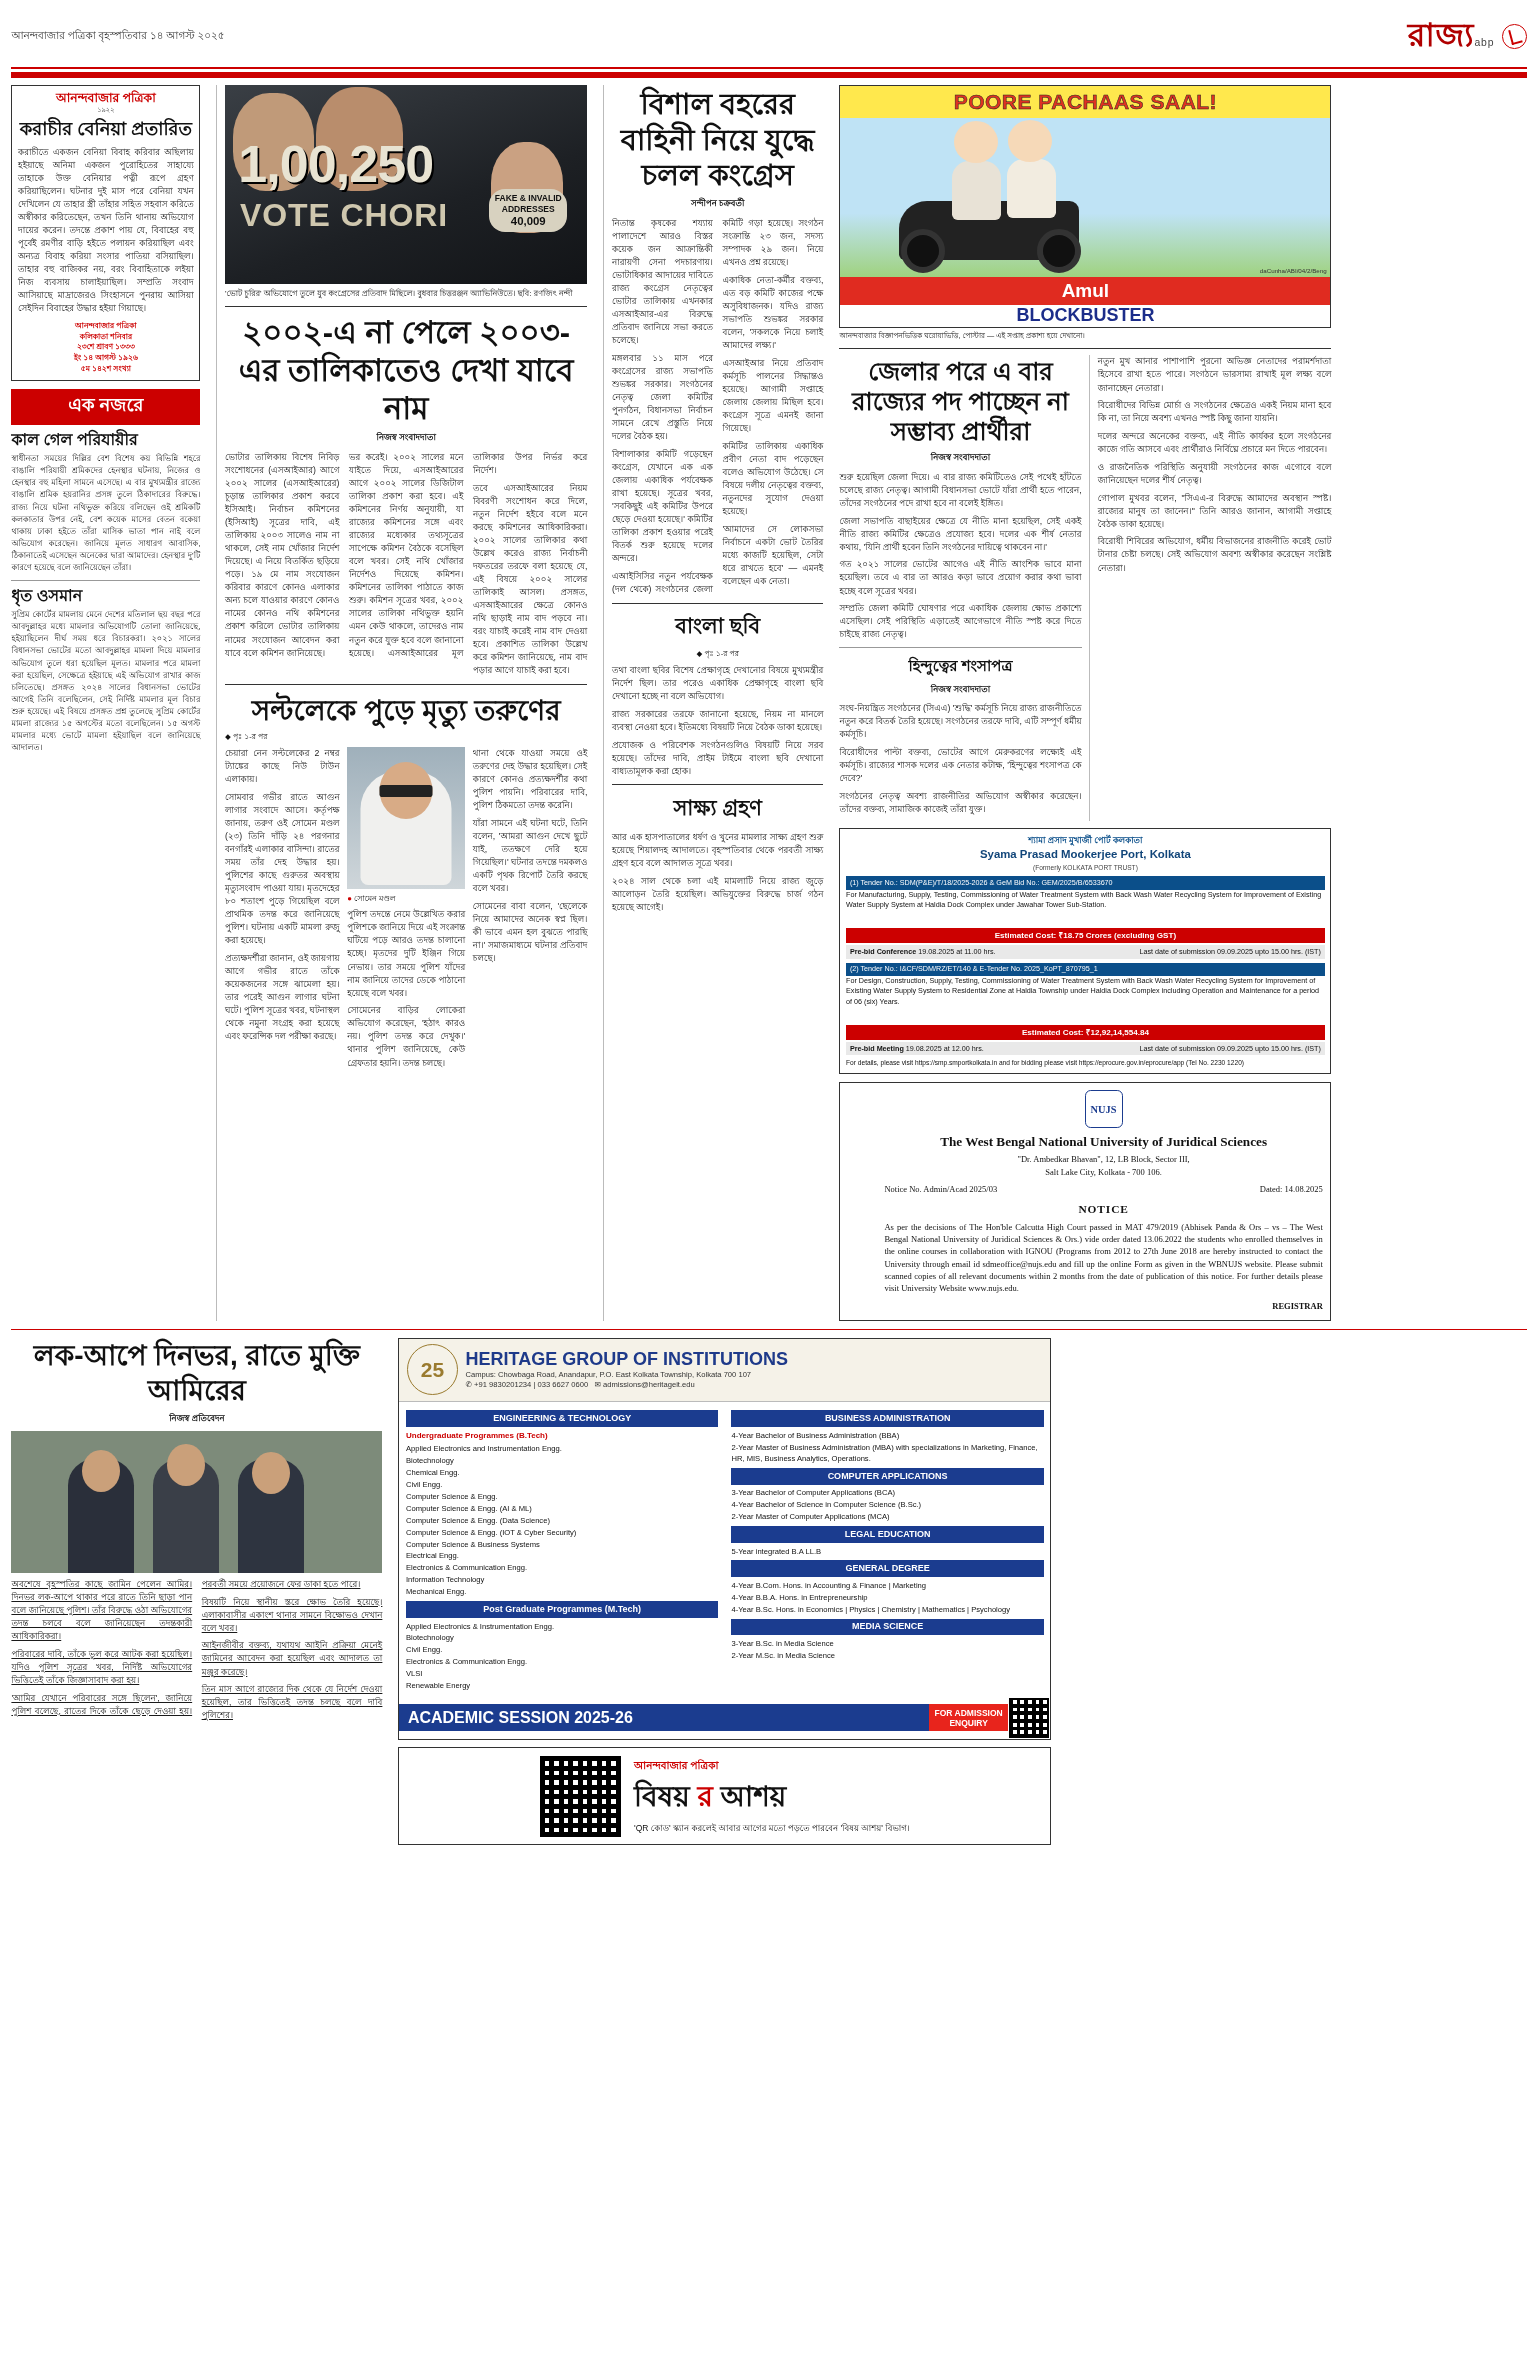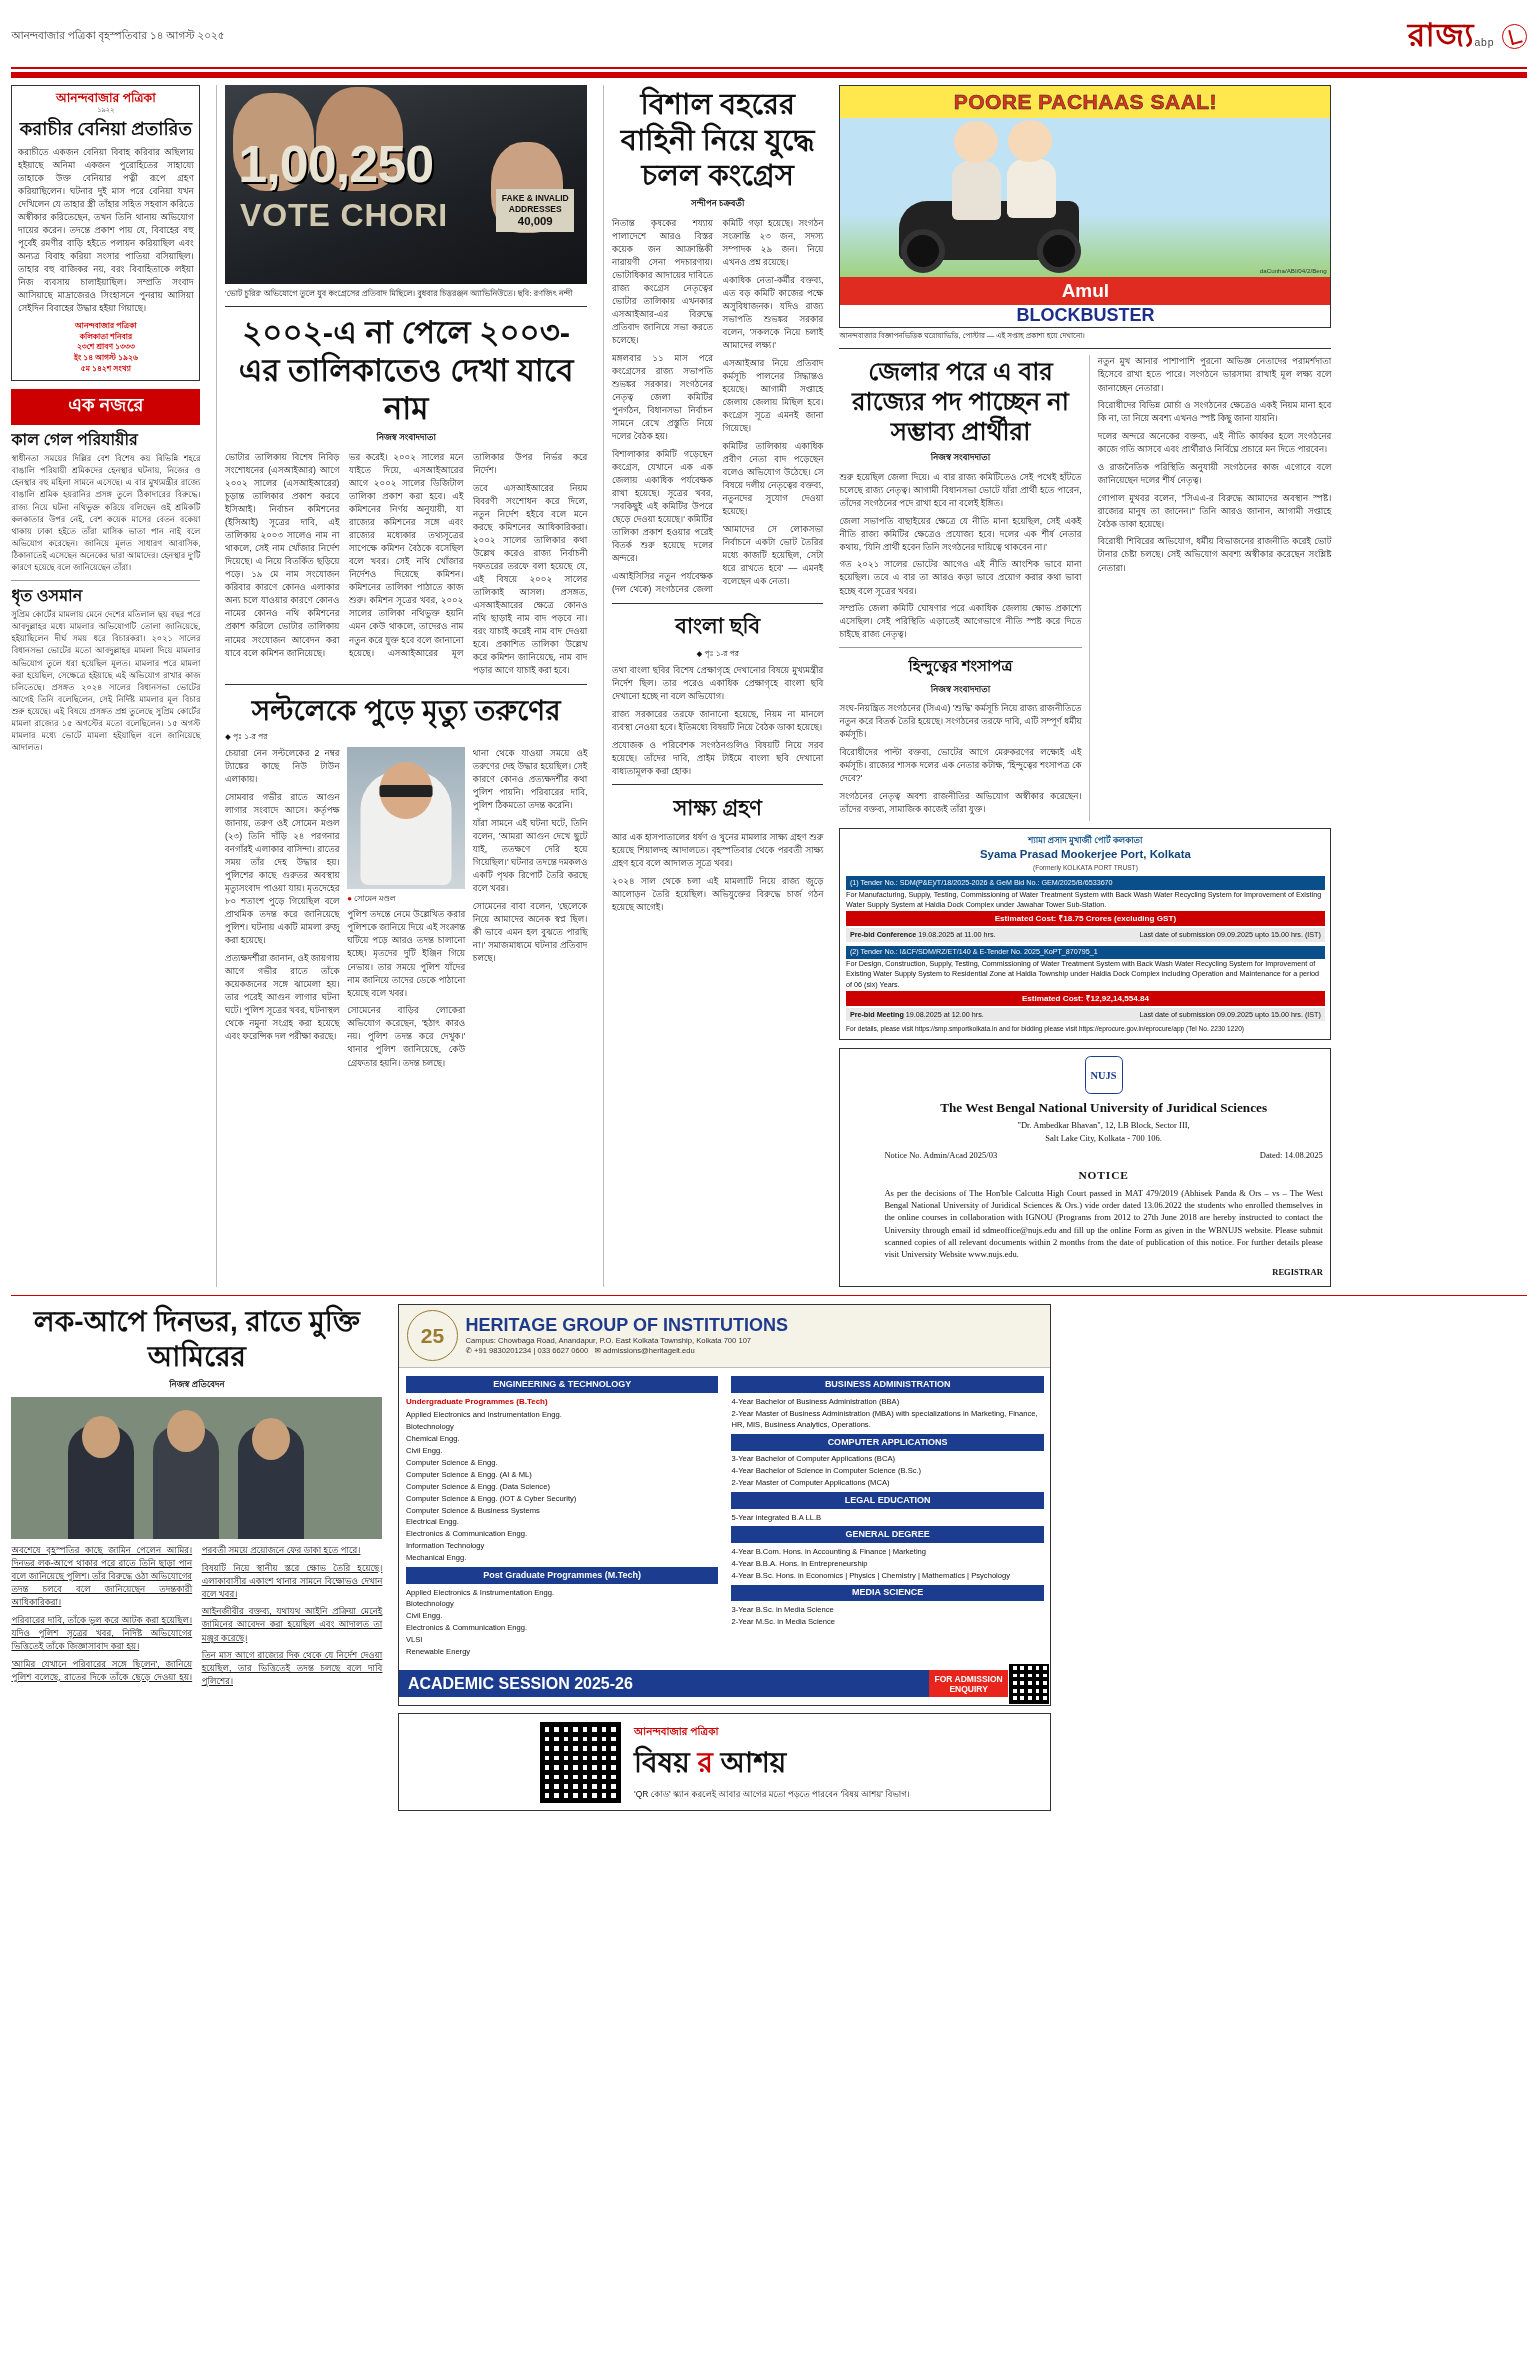--- a/index.html
+++ b/index.html
@@ -52,22 +52,22 @@
   .sub-head { font-size:16px; font-weight:bold; line-height:1.15; margin:5.7px 0 3.8px; }
   .bullets { font-size:8.1px; line-height:1.5; text-align:justify; }
 
   
   .lead-photo { width:100%; height:199px; background:linear-gradient(160deg,#3a3f45,#1d2024 60%,#121417);
      position:relative; overflow:hidden; }
   .lead-photo .bigtext { position:absolute; left:13.2px; top:49px; color:#e8e3d2; font-size:52px;
      font-weight:bold; letter-spacing:-0.9px; text-shadow:1.9px 1.9px 0 #000; }
   .lead-photo .vote { position:absolute; left:15px; top:112px; color:#cfc7ae; font-size:32px;
      font-weight:bold; letter-spacing:0.9px;}
-  .lead-photo .chip { position:absolute; right:13px; top:104px; background:#d8d2c0; color:#111;
-     font-size:8.5px; padding:3.8px 5.7px; line-height:1.25; text-align:center; font-weight:bold;}
+  .lead-photo .chip { position:absolute; right:20px; top:104px; background:#d8d2c0; color:#111;
+     font-size:8.5px; padding:3.8px 5.7px; line-height:1.25; text-align:center; font-weight:bold;border-radius:16px;}
   .lead-photo .faces { position:absolute; inset:0; }
   .face { position:absolute; border-radius:45% 45% 40% 40%; background:#caa486; }
   .caption { font-size:8px; line-height:1.45; margin-top:3.8px; text-align:justify;}
 
   .head2 { font-size:28px; font-weight:bold; line-height:1.2; text-align:center; margin:9.5px 0 1.9px;}
   .head-big { font-size:31px; font-weight:bold; line-height:1.22; text-align:center; margin:1.9px 0; }
   .cols2 { column-count:2; column-gap:9.5px; }
   .cols3 { column-count:3; column-gap:9.5px; }
 
   
@@ -115,21 +115,21 @@
   .acad .r { background:#e8241c; color:#fff; font-size:8.5px; font-weight:bold; padding:3.8px 5.7px; text-align:center;}
   .qr { width:42px;height:42px;background:
      repeating-linear-gradient(90deg,#000 0 3.8px,#fff 3.8px 7.6px),
      repeating-linear-gradient(0deg,#000 0 3.8px,#fff 3.8px 7.6px);
      background-blend-mode:multiply; border:1.9px solid #fff;}
 
   .port-ad { border:0.9px solid #333; padding:5.7px; font-size:7.2px; line-height:1.4;}
   .port-ad h4 { margin:0; font-size:11.4px; color:#12467a; text-align:center; }
   .port-ad .sm { text-align:center; font-size:6.6px; color:#444; }
   .tender-bar{ background:#0b4f8a; color:#fff; font-size:7.2px; padding:1.9px 3.8px; margin-top:3.8px;}
-  .est { background:#c00; color:#fff; text-align:center; font-size:8.1px; font-weight:bold; padding:1.9px; margin-top:1px;}
+  .est { background:#c00; color:#fff; text-align:center; font-size:8.1px; font-weight:bold; padding:1.9px; margin-top:18px;}
   .preb { background:#e9e9e9; font-size:7.2px; padding:1.9px 3.8px; margin-top:1.9px; display:flex; justify-content:space-between;}
 
   .nujs { border:0.9px solid #333; padding:7.6px; font-family:"Liberation Serif", serif; font-size:8.5px; line-height:1.45;}
   .nujs h3 { margin:1.9px 0; font-size:13.2px; text-align:center; }
   .nujs .ctr { text-align:center; }
   .nujs .notice { text-align:center; font-weight:bold; font-size:11.4px; margin:5.7px 0 3.8px; letter-spacing:0.9px;}
   .nujs-logo{ width:38px;height:38px;border:1.9px solid #1b3c8f;border-radius:5.7px;margin:0 auto 3.8px;
      display:flex;align-items:center;justify-content:center;color:#1b3c8f;font-weight:bold;font-size:10.4px;}
 
   .bottom-ad { border:0.9px solid #333; margin-top:7.6px; padding:7.6px; text-align:center; }

